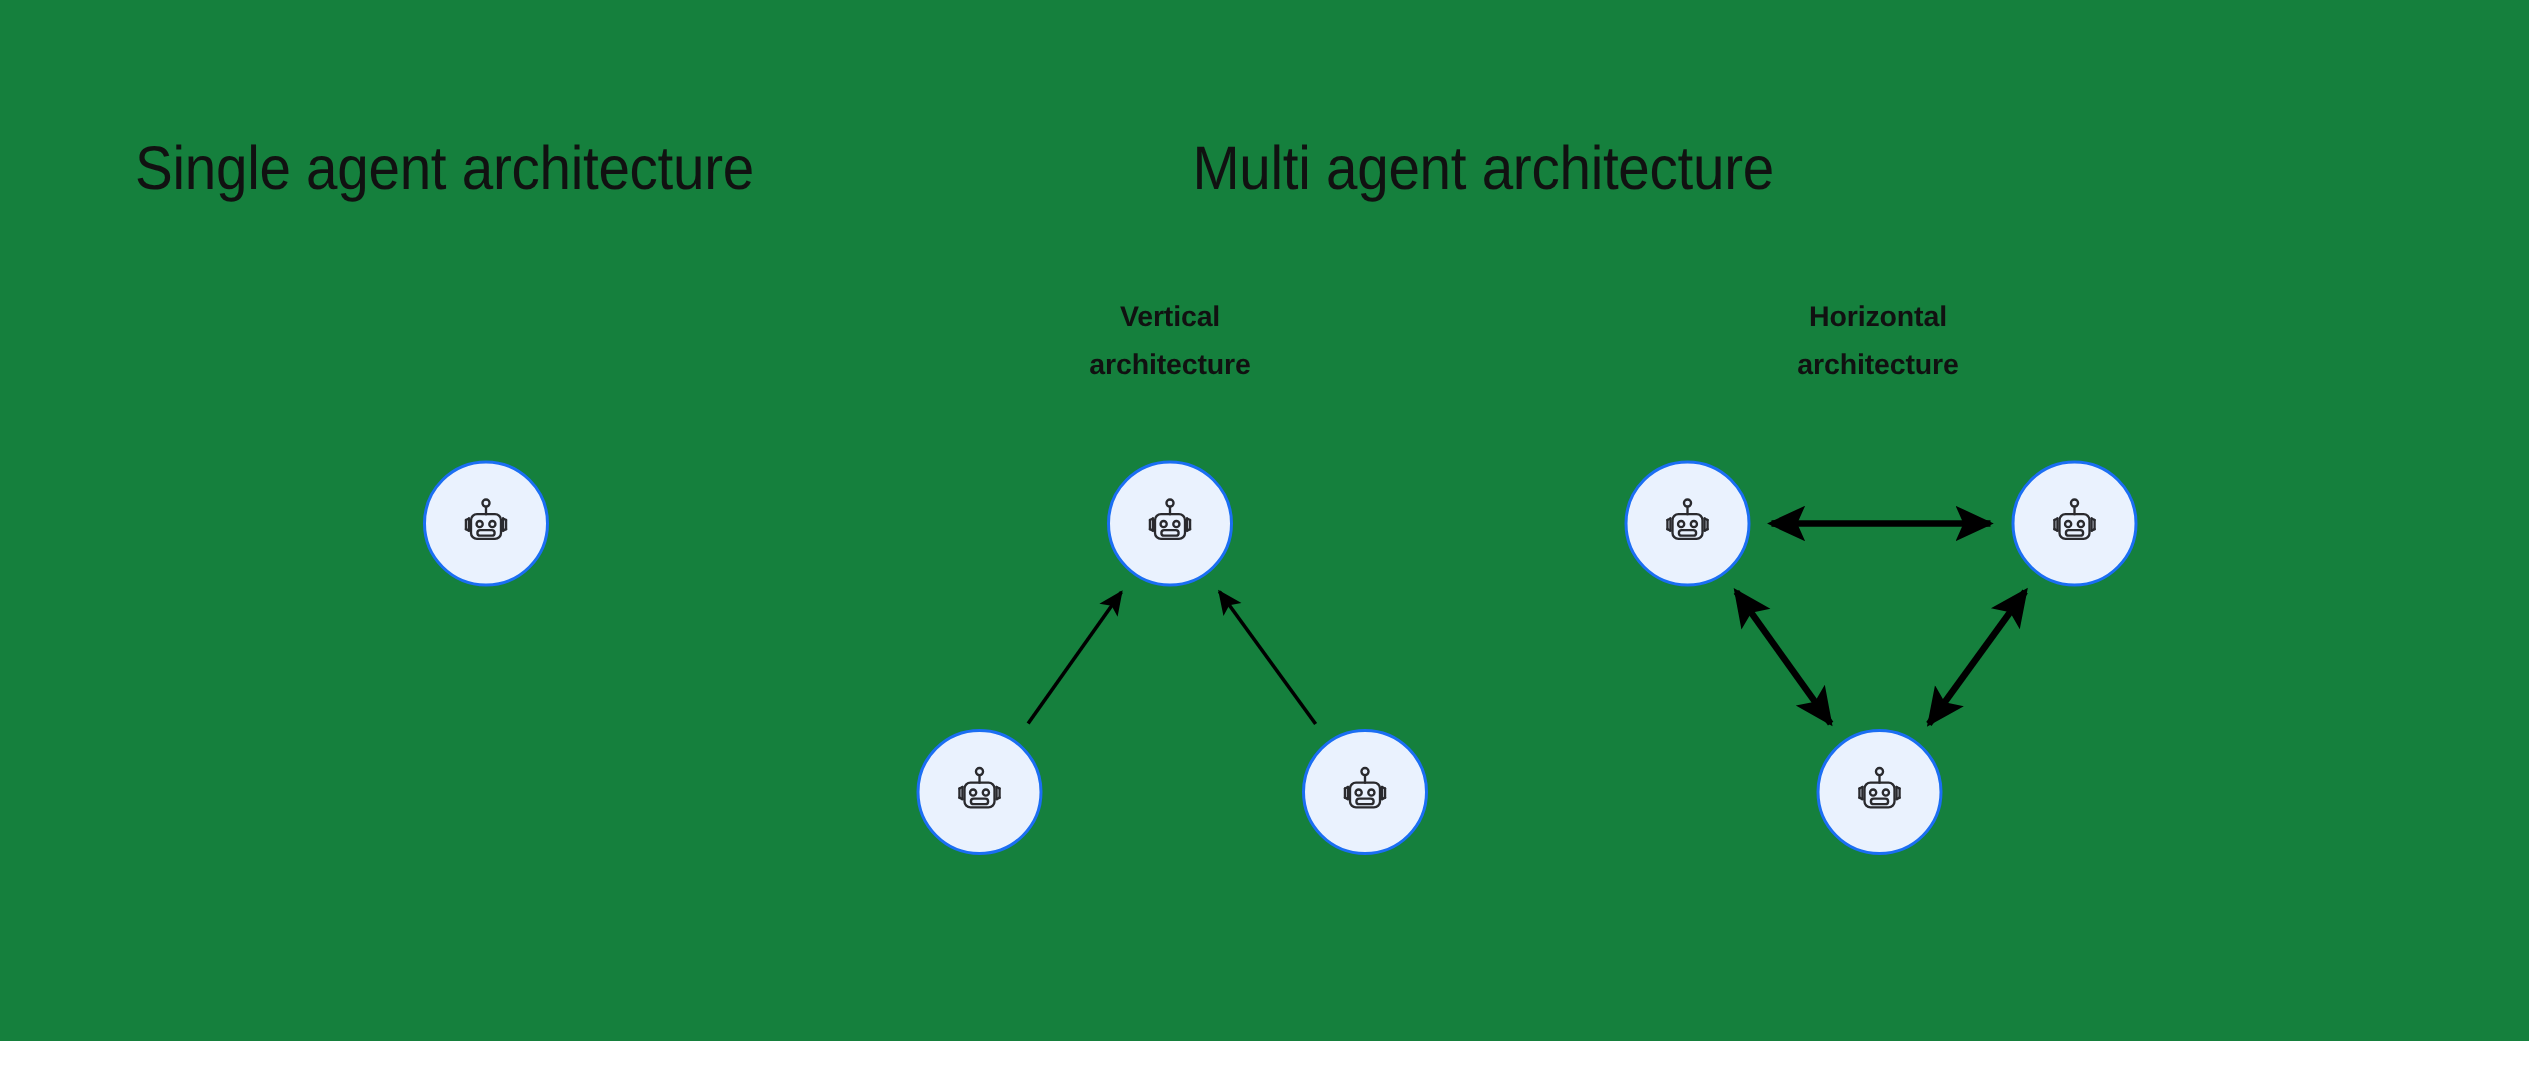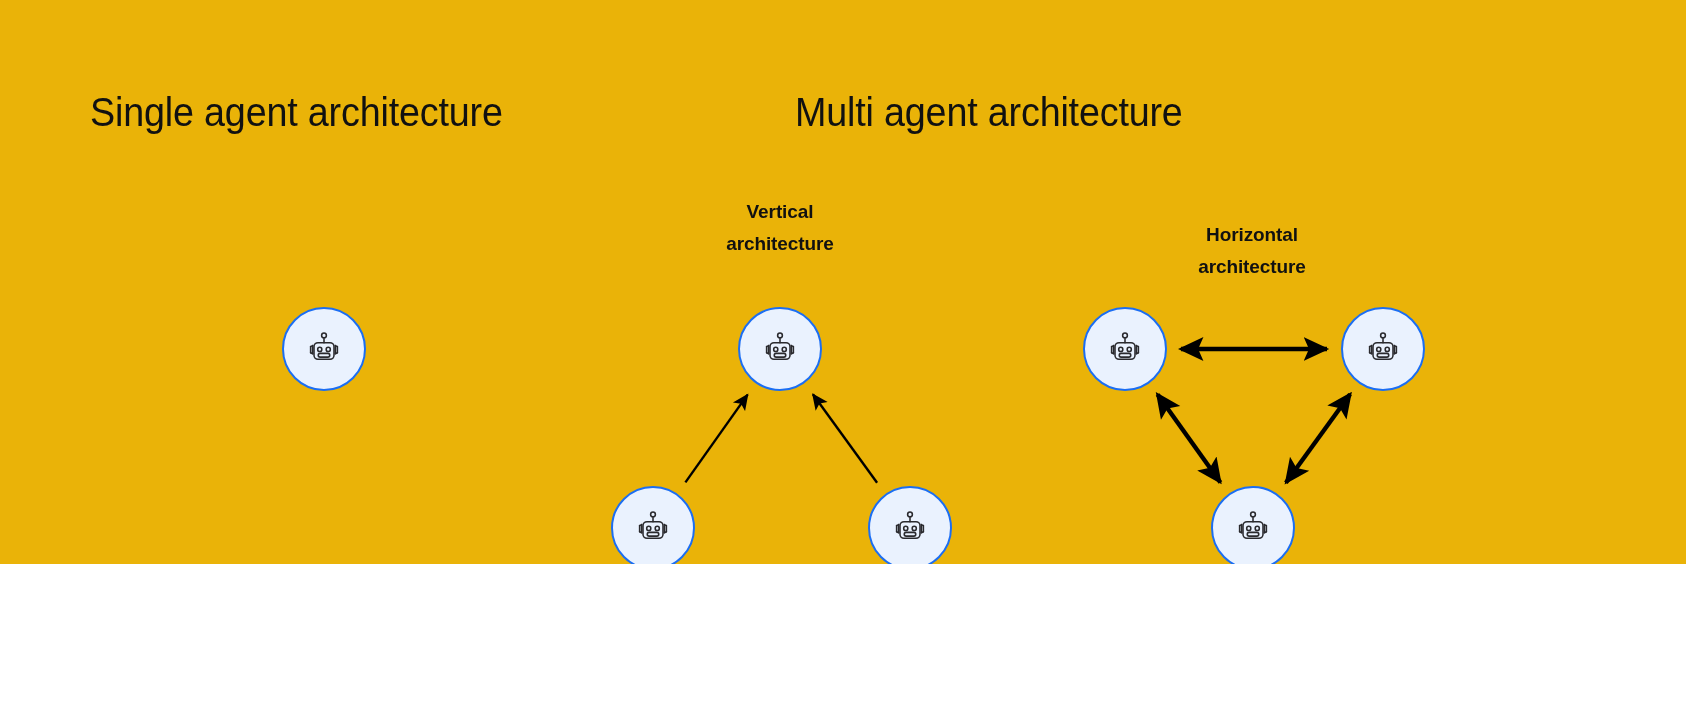--- a/index.html
+++ b/index.html
@@ -8,22 +8,22 @@
     padding: 0;
     background: #ffffff;
   }
   body {
     font-family: "Liberation Sans", sans-serif;
     -webkit-font-smoothing: antialiased;
   }
   #canvas {
     position: relative;
     width: 1686px;
-    height: 564px;
-    background: #eab308;
+    height: 694px;
+    background: #15803d;
     overflow: hidden;
     text-decoration: underline;
   }
 
   
   .section-title {
     position: absolute;
     font-family: "Liberation Sans", sans-serif;
     font-weight: 400;
     font-size: 41px;
@@ -43,21 +43,21 @@
     font-family: "Liberation Sans", sans-serif;
     font-weight: 700;
     font-size: 19px;
     line-height: 32px;
     color: #111111;
     text-align: center;
     white-space: pre-line;
     letter-spacing: -0.1px;
   }
   #sub-vertical   { left: 660px;  top: 196px; width: 240px; }
-  #sub-horizontal { left: 1132px; top: 196px; width: 240px; margin-top: 23px; }
+  #sub-horizontal { left: 1132px; top: 196px; width: 240px; }
 
   
   .agent-node {
     position: absolute;
     width: 84px;
     height: 84px;
     margin-left: -42px;
     margin-top: -42px;
     border-radius: 50%;
     background: #eaf2fe;

